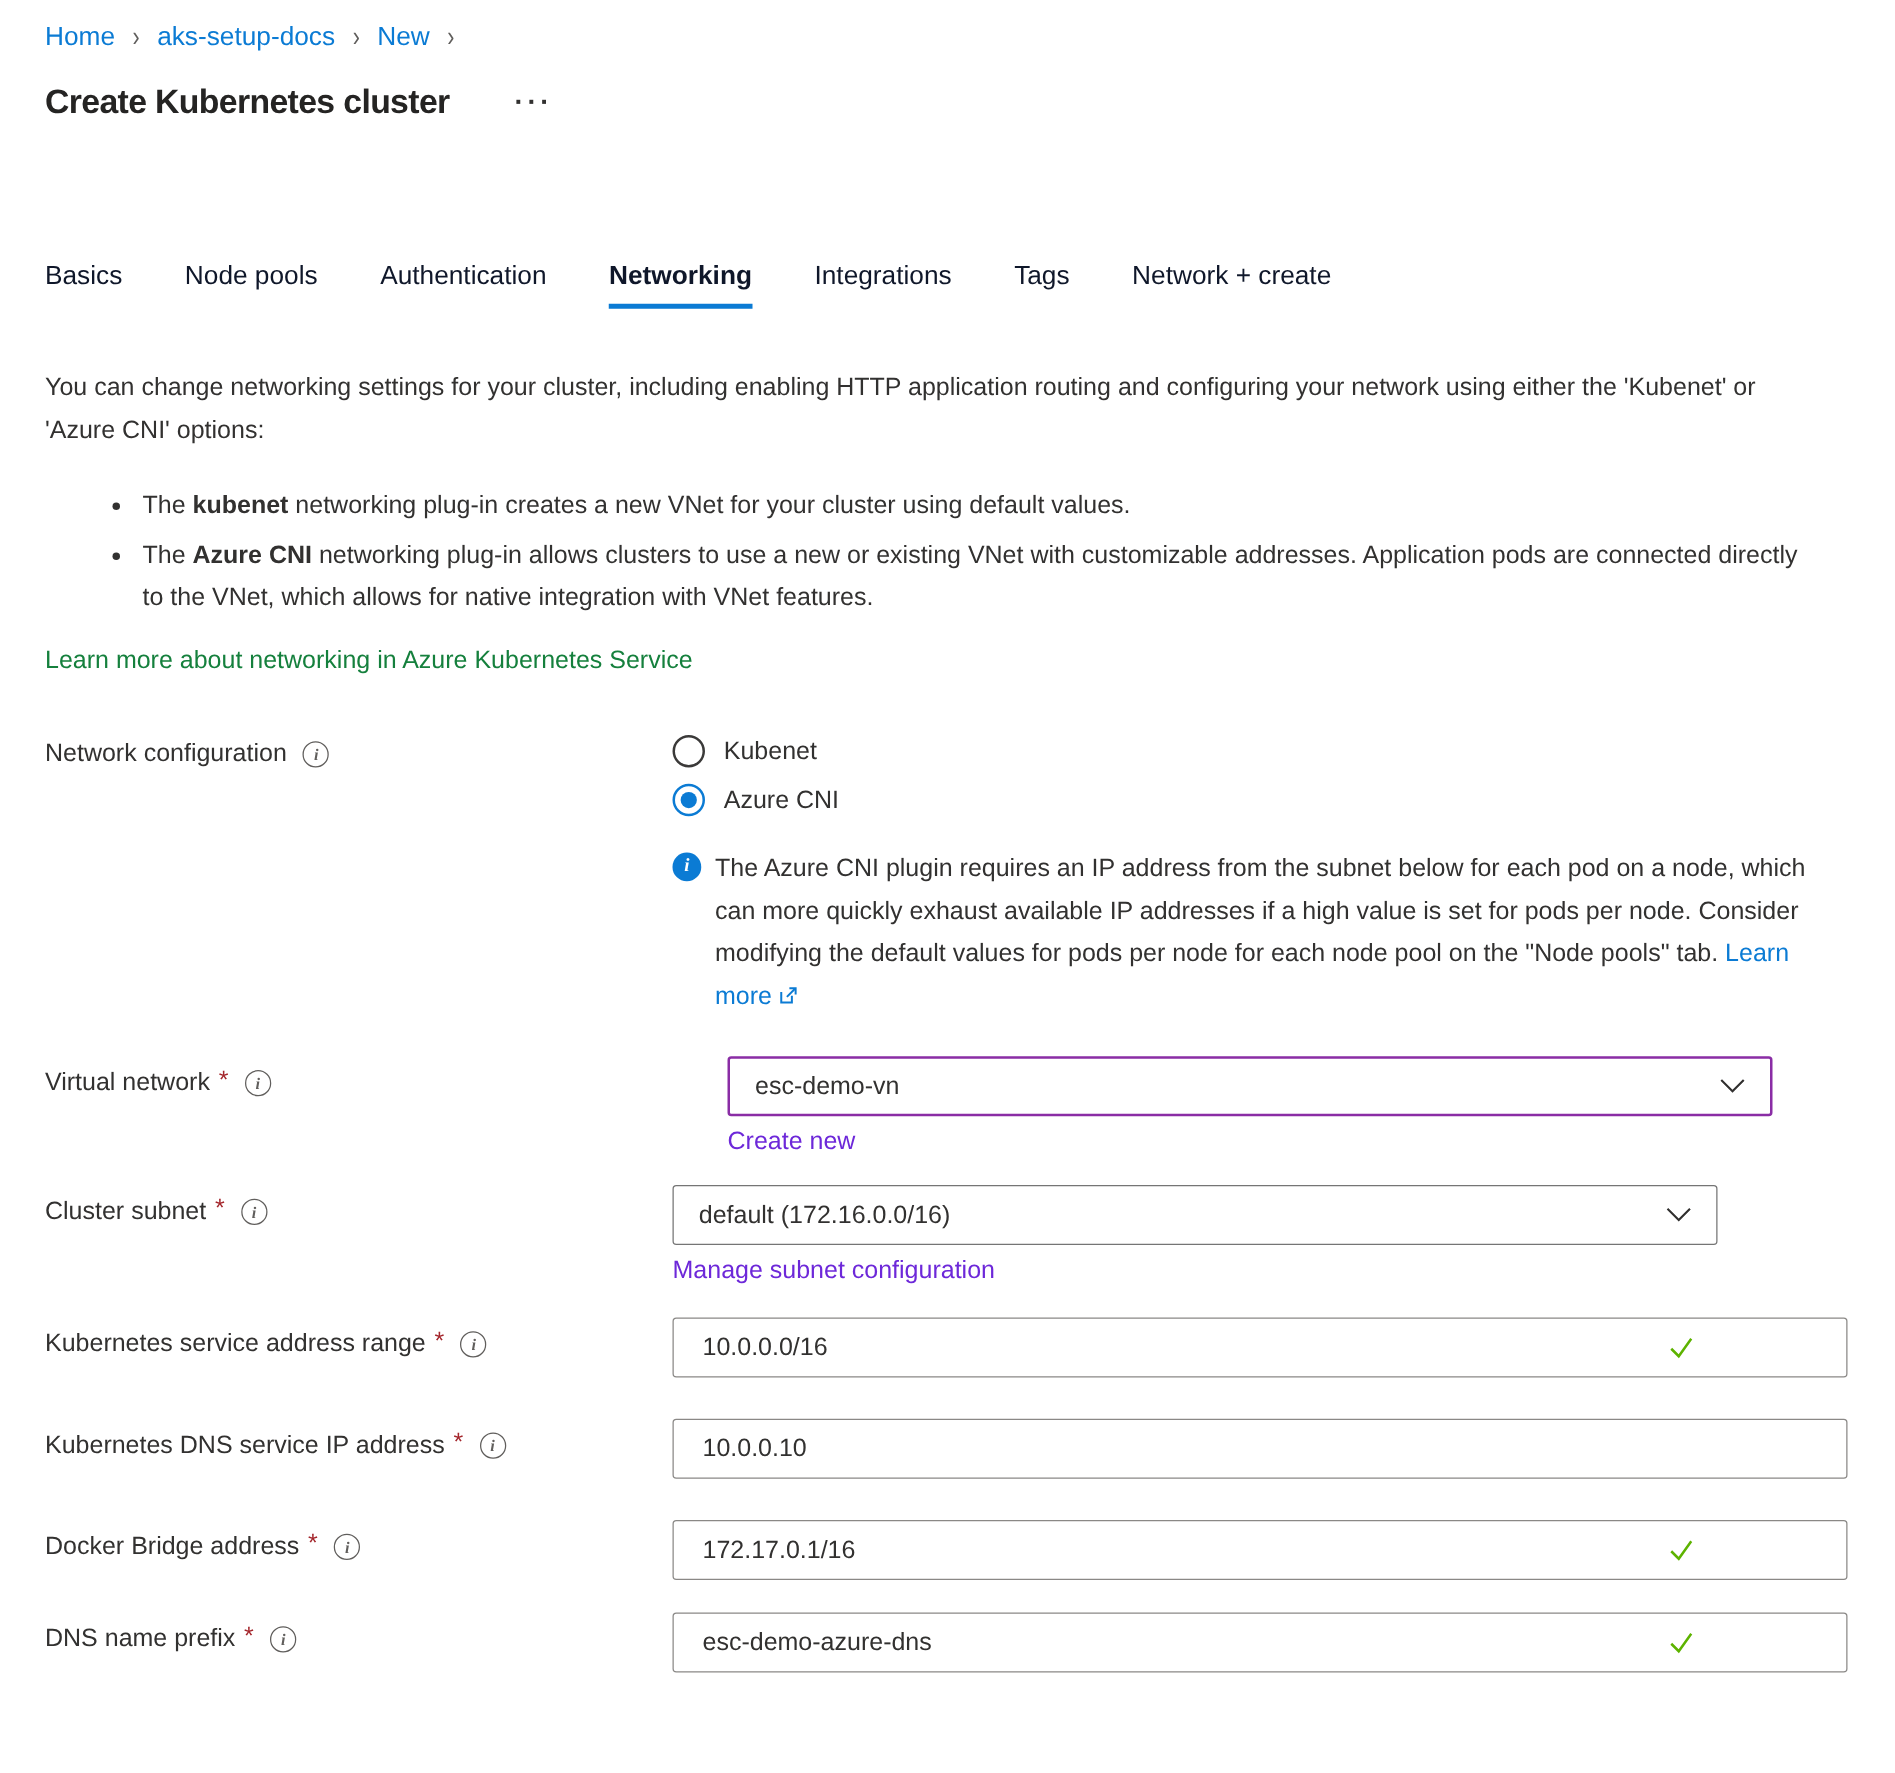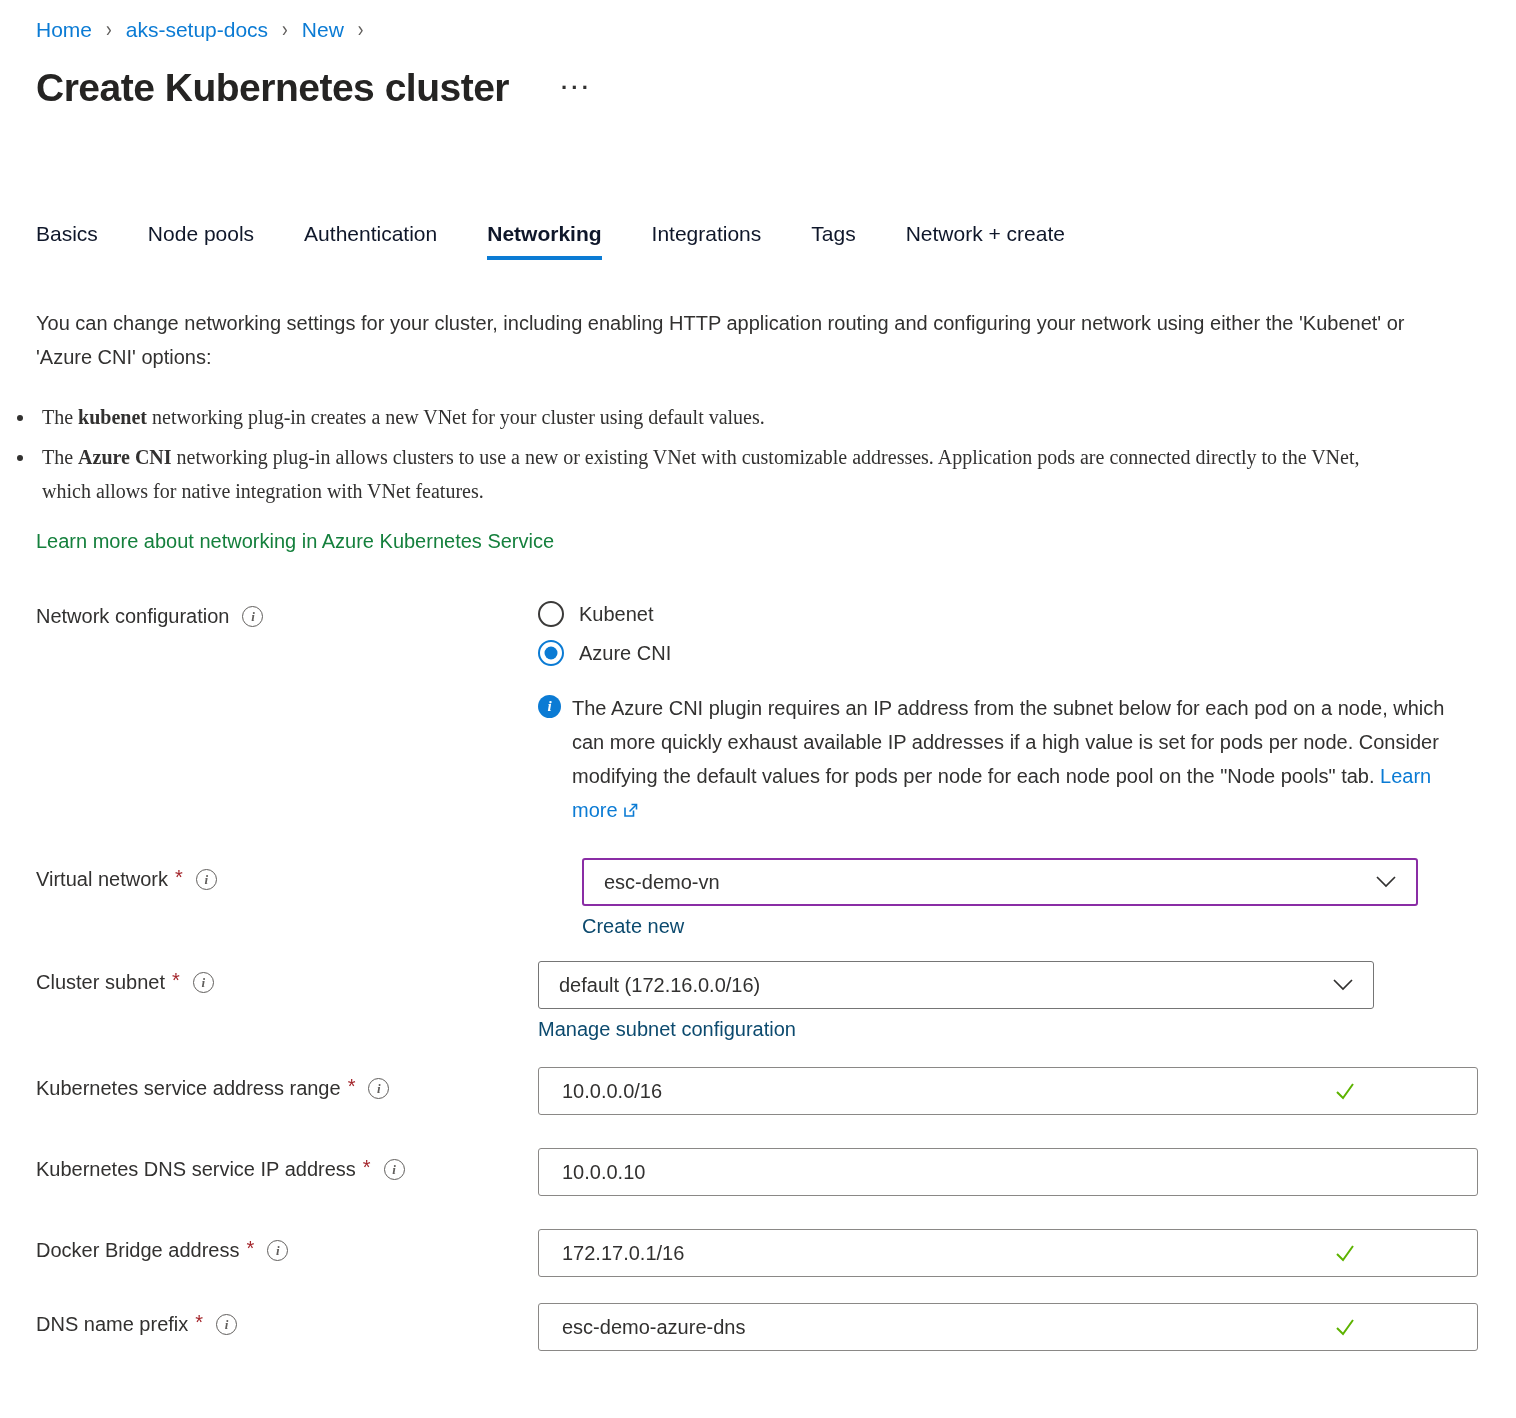--- a/index.html
+++ b/index.html
@@ -13,35 +13,35 @@
   }
   .page { padding: 18px 38px 30px 36px; }
 
   
   .breadcrumb { display: flex; align-items: center; gap: 14px; padding-left: 0; font-size: 21px; margin-left: -10px; padding-left: 10px; }
   .crumb { color: #0b7bd4; text-decoration: none; cursor: pointer; }
   .crumb-sep { color: #605e5c; font-size: 17px; transform: scaleY(1.35); display: inline-block; font-weight: 400; }
 
   
   .title-row { display: flex; align-items: center; margin-top: 24px; }
-  h1 { font-size: 39px; font-weight: 700; color: #252423; letter-spacing: -0.5px; }
+  h1 { font-size: 27px; font-weight: 700; color: #252423; letter-spacing: -0.5px; }
   .more-btn {
     background: none; border: none; cursor: pointer;
     font-size: 22px; font-weight: 700; color: #323130;
     letter-spacing: 3px; margin-left: 48px; padding: 0 4px; line-height: 1;
   }
 
   
   .tabs { display: flex; column-gap: 50px; margin-top: 112px; align-items: flex-end; }
   .tab { font-size: 21px; color: #0f172a; padding-bottom: 14px; cursor: pointer; white-space: nowrap; }
   .tab.active { font-weight: 700; padding-bottom: 10px; border-bottom: 4px solid #0b7bd4; }
 
   
   .intro { margin-top: 46px; max-width: 1405px; line-height: 34px; }
-  .bullets { margin-top: 26px; max-width: 1330px; font-family: Liberation Serif, serif; }
+  .bullets { margin-top: 26px; margin-left: 72px; max-width: 1330px; }
   .bullets li { margin-bottom: 6px; line-height: 34px; padding-left: 6px; }
   .learn-link { display: inline-block; margin-top: 16px; color: #15803d; text-decoration: none; cursor: pointer; }
 
   
   .form { margin-top: 48px; }
   .row { display: grid; grid-template-columns: 502px 940px; align-items: start; }
   .label-cell { display: flex; align-items: center; padding-top: 10px; }
   .req { color: #a4262c; margin-left: 7px; font-size: 20px; transform: translateY(-2px); }
   .info-icon {
     width: 21px; height: 21px; border: 1.5px solid #605e5c; border-radius: 50%;
@@ -80,21 +80,21 @@
     display: flex; align-items: center; padding: 0 52px 0 20px; cursor: pointer;
   }
   .select.focused { border: 2px solid #8a2da5; }
   .select .chev { position: absolute; right: 20px; top: 50%; transform: translateY(-50%); }
   .textfield input {
     width: 940px; height: 48px; border: 1px solid #8a8886; border-radius: 3px;
     font-family: "Liberation Sans", sans-serif; font-size: 20px; color: #323130;
     padding: 0 48px 0 23px; outline: none; background: #fff;
   }
   .check { position: absolute; right: 16px; top: 50%; transform: translateY(-50%); }
-  .under-link { display: inline-block; margin-top: 9px; color: #0c4a6e; text-decoration: none; cursor: pointer; }
+  .under-link { display: inline-block; margin-top: 9px; color: #6d28d9; text-decoration: none; cursor: pointer; }
 
   .gap-note-to-field { margin-top: 31px; gap: 44px; }
   .gap-sm { margin-top: 23px; }
   .gap-md { margin-top: 26px; }
   .gap-lg { margin-top: 33px; }
 </style>
 </head>
 <body>
 
 <div class="page">

